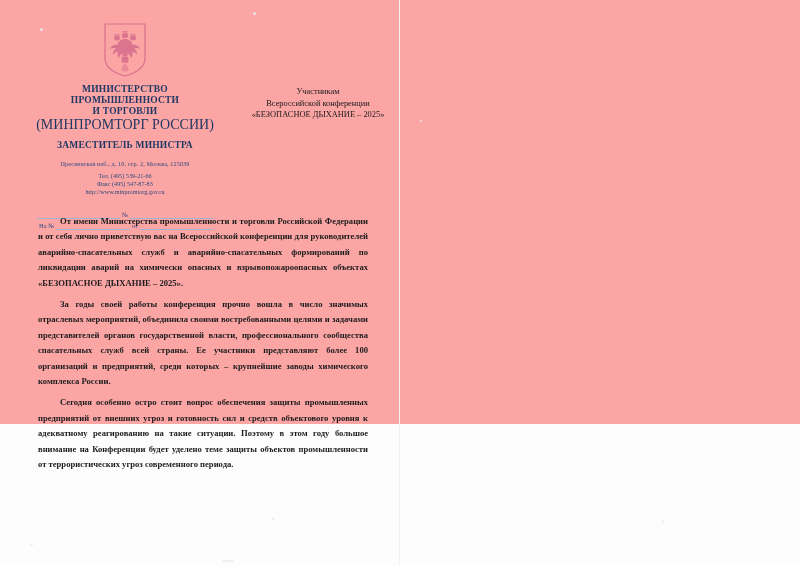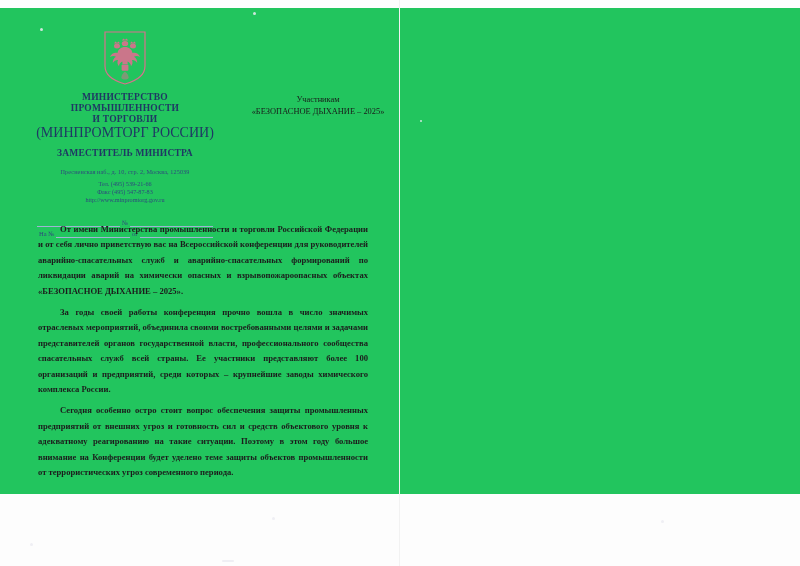--- a/index.html
+++ b/index.html
@@ -17,23 +17,23 @@
   }
   .scan {
     position: relative;
     width: 800px;
     height: 566px;
     background: #fdfdfd;
   }
   
   .page {
     position: absolute;
-    top: 8px;
-    height: 486px;
-    background: #22c55e;
+    top: 0;
+    height: 424px;
+    background: #fca5a5;
   }
   .page-left  { left: 0;   width: 400px; }
   .page-right { left: 400px; width: 400px; }
   .page-gutter {
     position: absolute;
     left: 399px;
     top: 0;
     width: 1px;
     height: 566px;
     background: #f2f2f2;
@@ -223,20 +223,21 @@
           <span class="ref-lbl">На №</span>
           <span class="ref-rule"></span>
           <span class="ref-lbl">от</span>
           <span class="ref-rule"></span>
         </div>
       </div>
     </div>
 
     <div class="addressee">
       <div>Участникам</div>
+      <div>Всероссийской конференции</div>
       <div>«БЕЗОПАСНОЕ ДЫХАНИЕ – 2025»</div>
     </div>
 
     <div class="body-left">
       <p class="para">От имени Министерства промышленности и торговли Российской Федерации и от себя лично приветствую вас на Всероссийской конференции для руководителей аварийно-спасательных служб и аварийно-спасательных формирований по ликвидации аварий на химически опасных и взрывопожароопасных объектах «БЕЗОПАСНОЕ ДЫХАНИЕ – 2025».</p>
       <p class="para">За годы своей работы конференция прочно вошла в число значимых отраслевых мероприятий, объединила своими востребованными целями и задачами представителей органов государственной власти, профессионального сообщества спасательных служб всей страны. Ее участники представляют более 100 организаций и предприятий, среди которых – крупнейшие заводы химического комплекса России.</p>
       <p class="para">Сегодня особенно остро стоит вопрос обеспечения защиты промышленных предприятий от внешних угроз и готовность сил и средств объектового уровня к адекватному реагированию на такие ситуации. Поэтому в этом году большое внимание на Конференции будет уделено теме защиты объектов промышленности от террористических угроз современного периода.</p>
     </div>
   </div>
 

